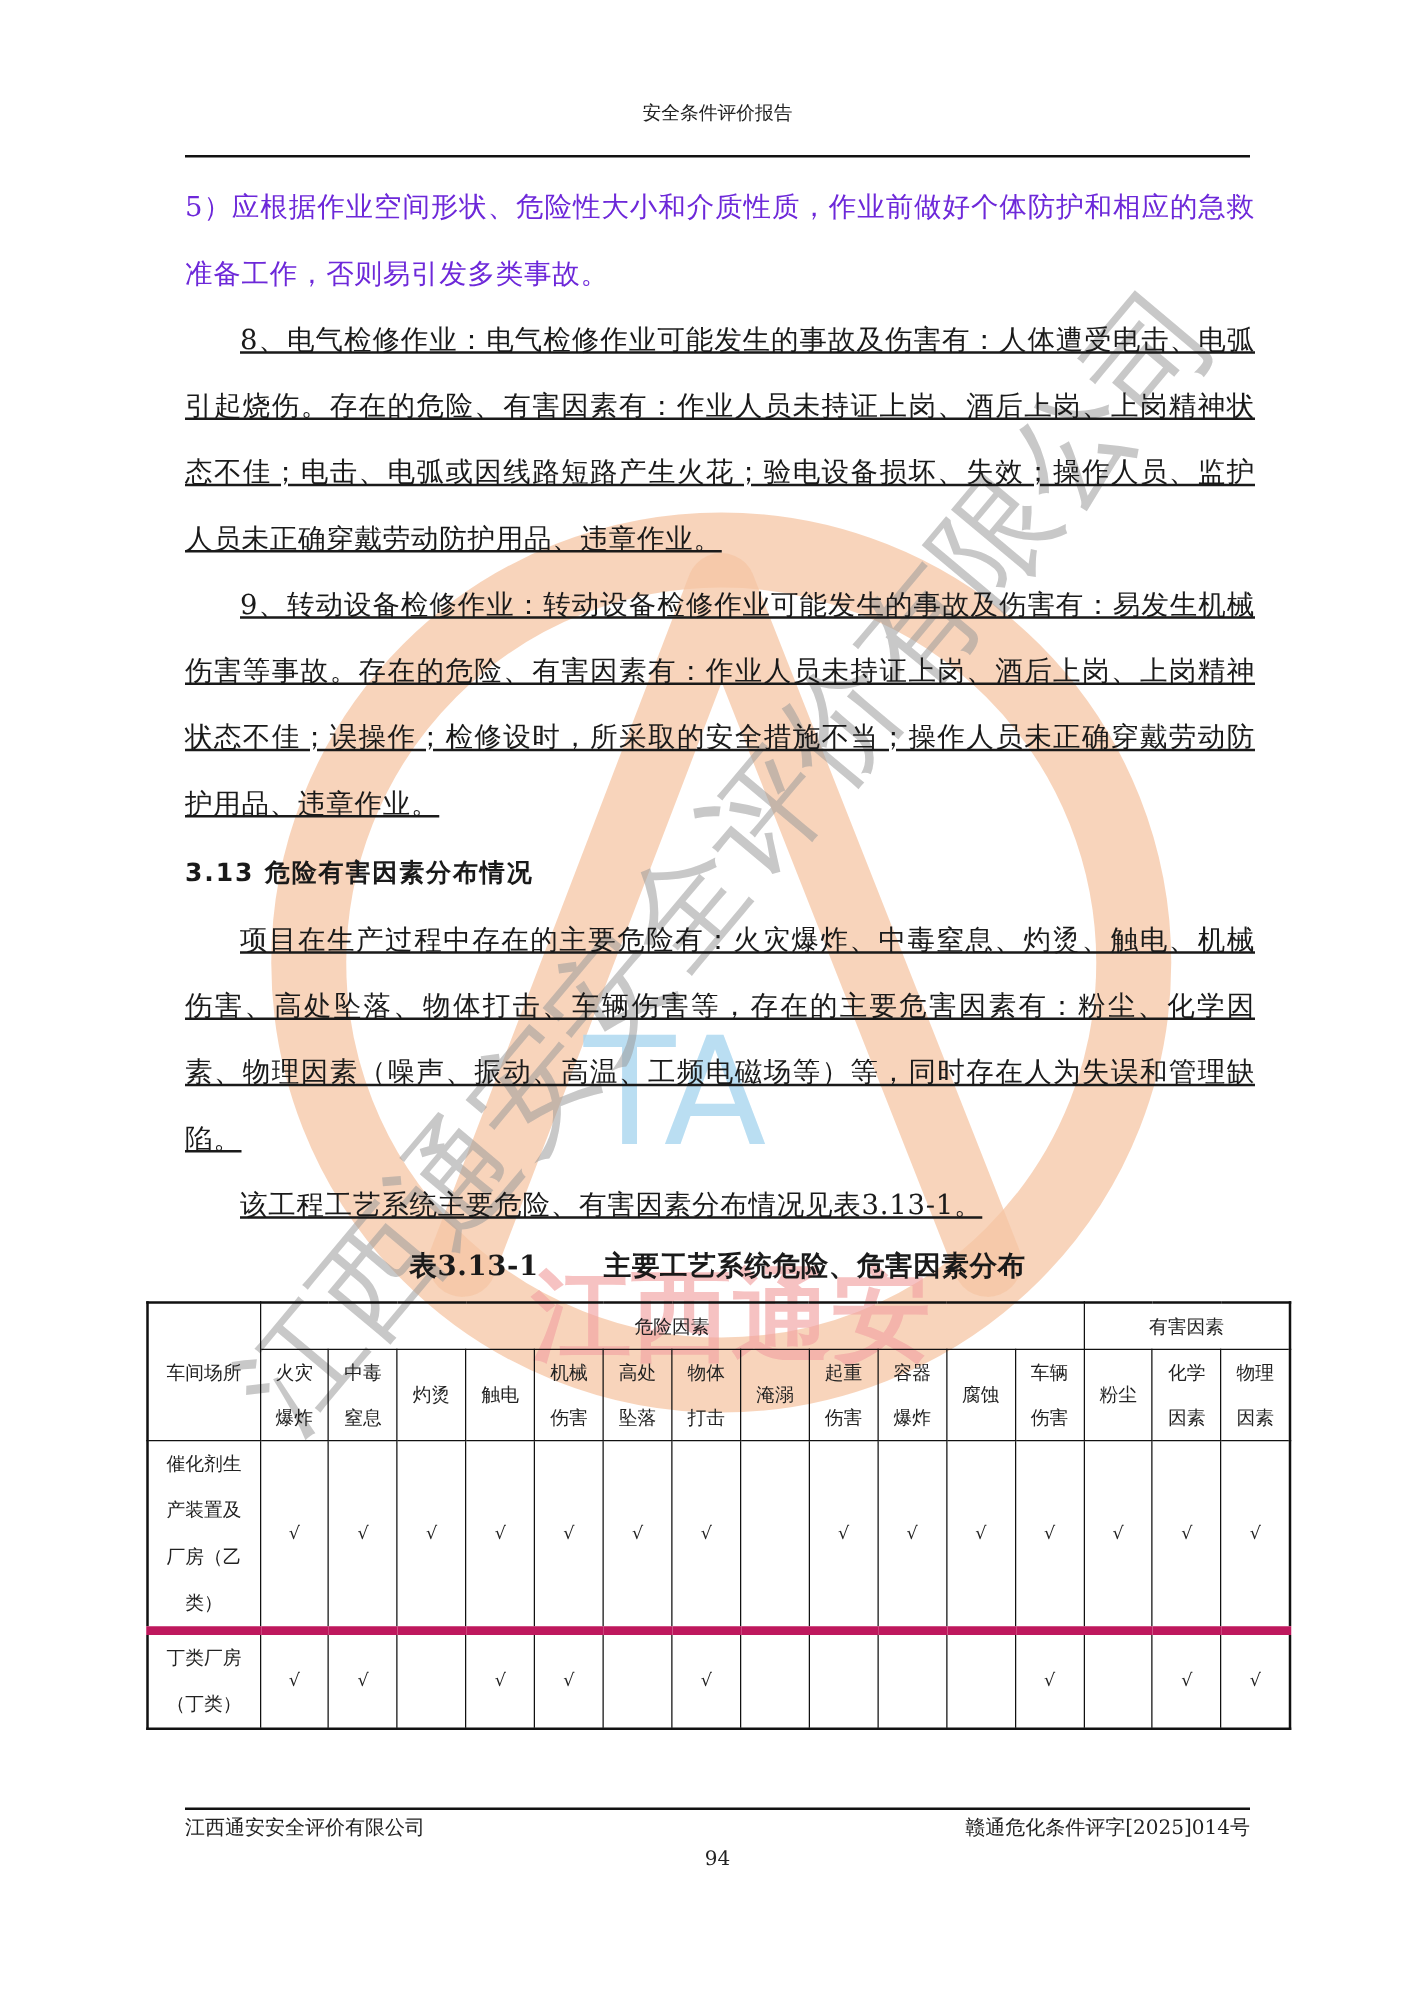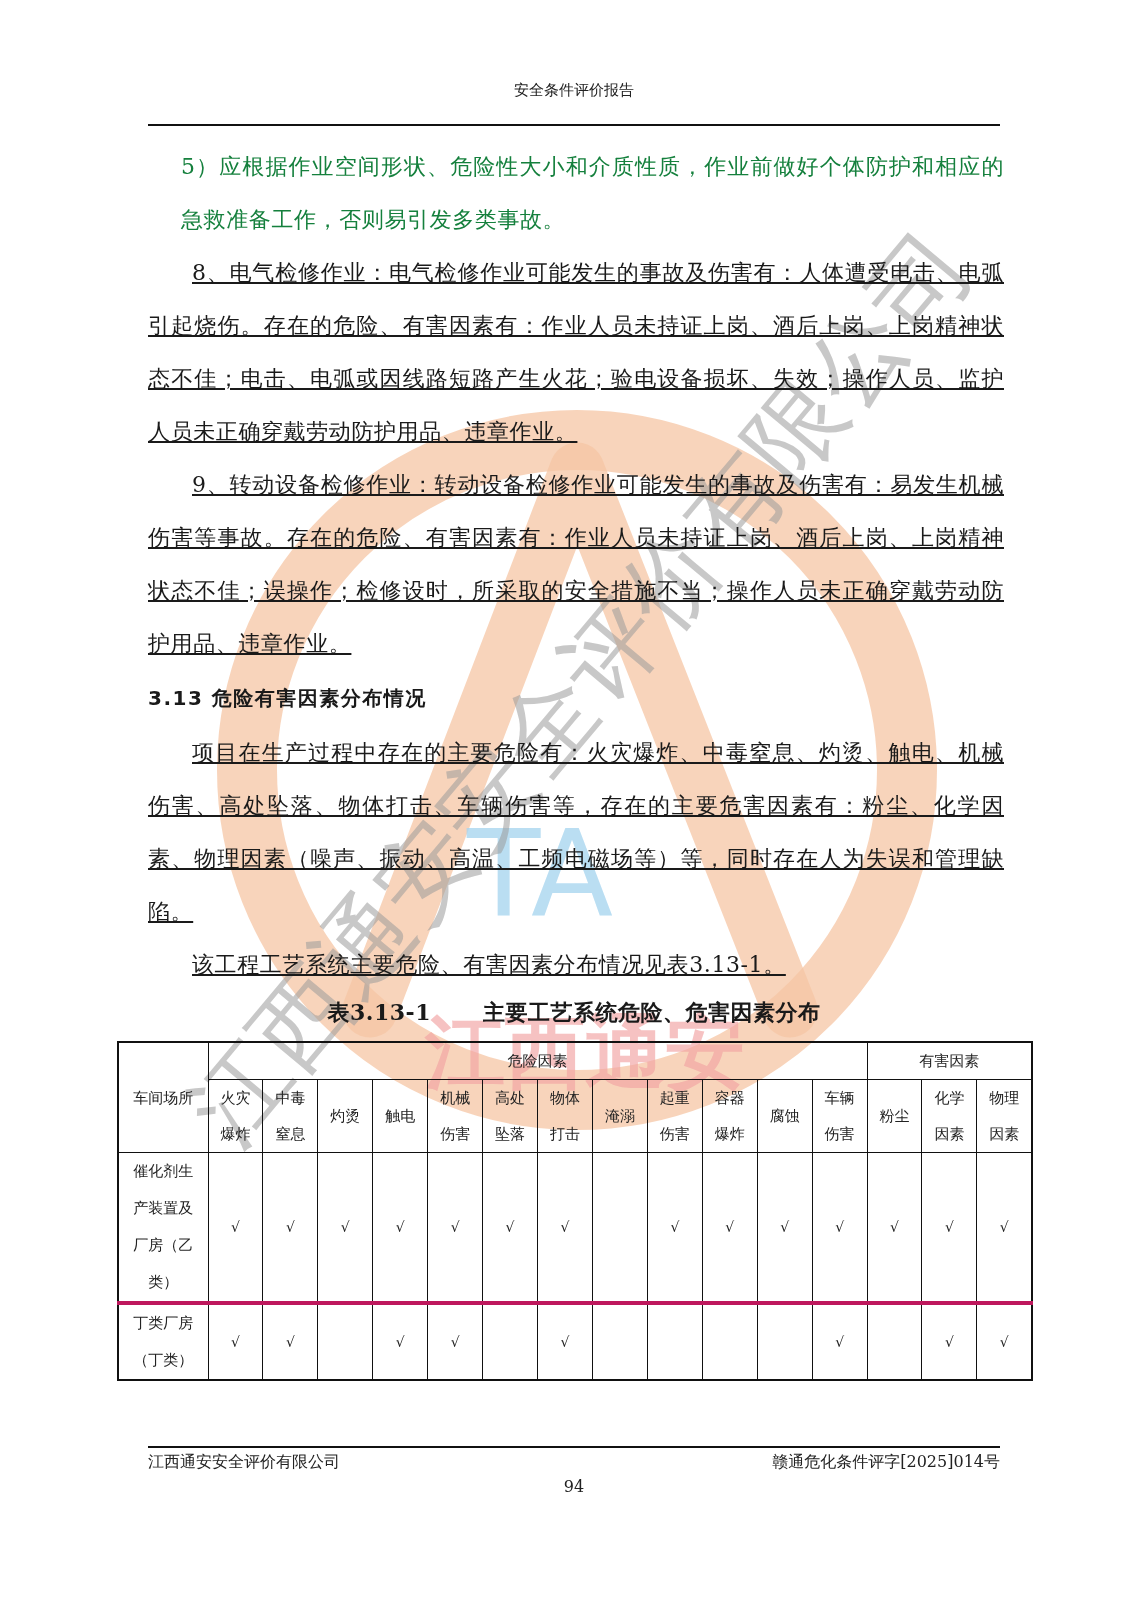--- a/index.html
+++ b/index.html
@@ -6,36 +6,36 @@
   body { width:1131px; height:1600px; position:relative; overflow:hidden; font-family:"DejaVu Serif", serif; color:#1a1a1a; }
 
   .watermark { position:absolute; left:0; top:0; width:1131px; height:1600px; pointer-events:none; z-index:0; }
 
   .header { position:absolute; left:148px; top:80px; width:852px; text-align:center; font-size:15px; line-height:20px; color:#222; z-index:2; }
   .header-rule { position:absolute; left:148px; top:124px; width:852px; height:0; border-top:2.5px solid #111; z-index:2; }
 
   .content { position:absolute; left:148px; top:140px; width:856px; z-index:2; }
   .para { font-size:22px; line-height:53px; margin:0; text-align:justify; letter-spacing:0.6px; }
   .para.indent { text-indent:44px;text-decoration:underline; }
-  .para.blue { color:#15803d;margin-left:33px; }
+  .para.blue { color:#6d28d9; }
   .heading { font-family:"DejaVu Sans", sans-serif; font-weight:bold; font-size:20px; line-height:44px; margin:6px 0 6px 0; letter-spacing:1.5px; }
 
   .table-caption { position:absolute; left:148px; top:998px; width:852px; text-align:center; font-size:22px; font-weight:bold; z-index:2; letter-spacing:0.5px; }
   .table-caption .num { margin-right:52px; }
 
   table.hazard { position:absolute; left:117px; top:1041px; width:916px; border-collapse:collapse; z-index:2; font-size:15px; table-layout:fixed; }
   table.hazard td { border:1.5px solid #111; text-align:center; vertical-align:middle; padding:0; line-height:36px; color:#222;margin-left:20px; }
   table.hazard { border:2.5px solid #111; }
   .cat-row td { height:36px; }
   .col-row td { height:70px; line-height:34px; }
   .data-row-1 td { height:146px; }
   .data-row-2 td { height:68px; }
   .rowhead { line-height:37px !important; }
   .check { font-size:14px; }
-  table.hazard tr.data-row-2 td { border-top:4px solid #be185d; }
+  table.hazard tr.data-row-2 td { border-top:7px solid #be185d; }
 
   .footer-rule { position:absolute; left:148px; top:1446px; width:852px; border-top:2.5px solid #111; z-index:2; }
   .footer { position:absolute; left:148px; top:1452px; width:852px; font-size:16px; color:#222; z-index:2; }
   .footer .left { position:absolute; left:0; top:0; }
   .footer .center { position:absolute; left:0; width:852px; text-align:center; top:0;margin-top:25px; }
   .footer .right { position:absolute; right:0; top:0; }
 </style>
 </head>
 <body>
 

